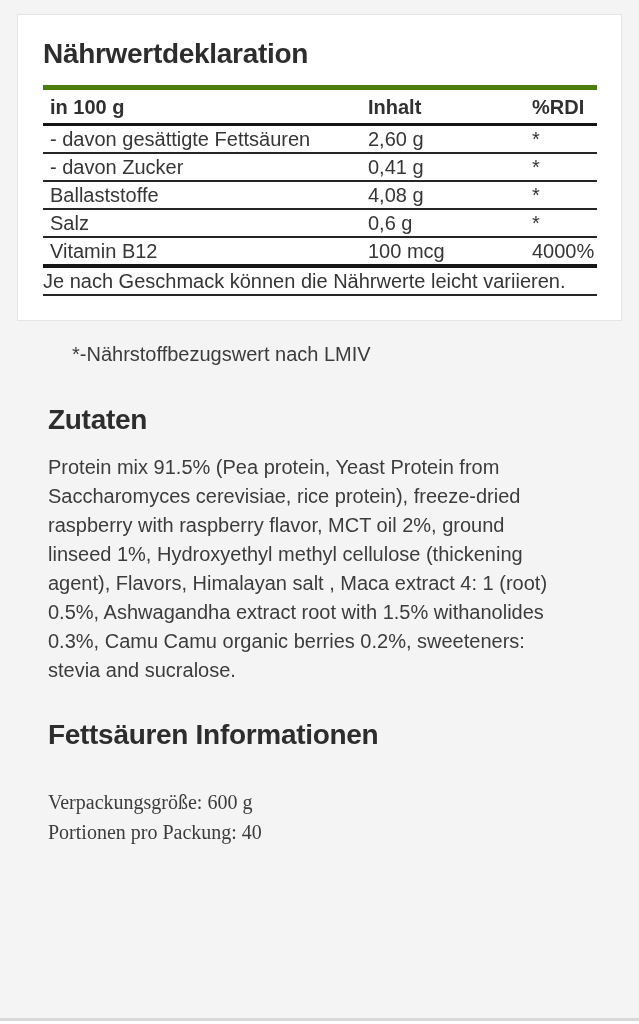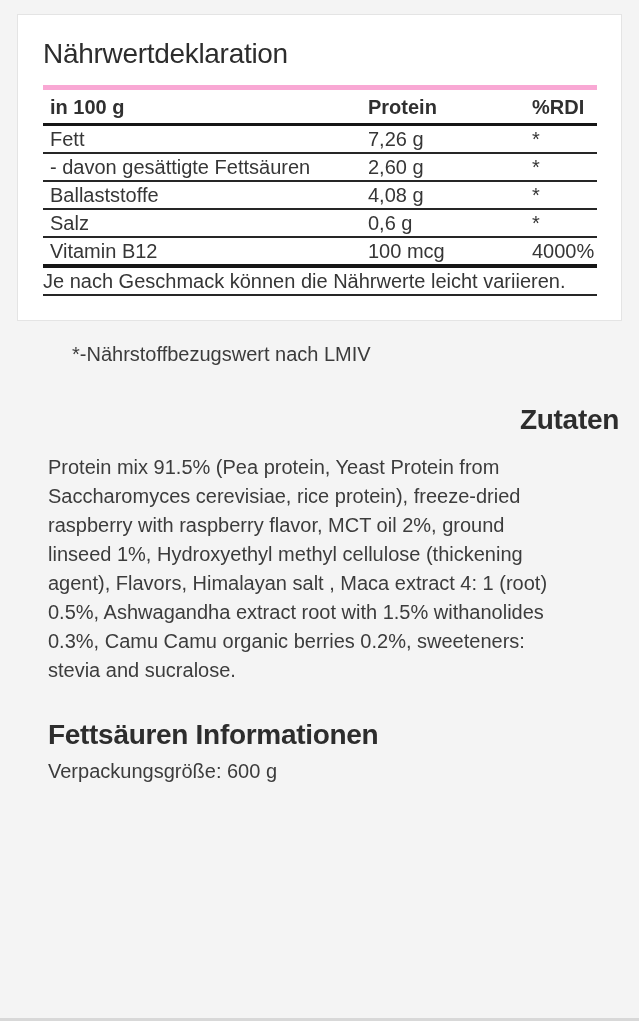--- a/index.html
+++ b/index.html
@@ -19,30 +19,30 @@
   
   .card {
     margin: 0 17px;
     background: #ffffff;
     border: 1px solid #e4e4e4;
     padding: 23px 24px 24px 25px;
   }
   .card-title {
     font-size: 28px;
     line-height: 32px;
-    font-weight: normal;
+    font-weight: bold;
     color: #2d2d2d;
     letter-spacing: -0.3px;
     margin-bottom: 15px;
   }
   table.nutri {
     width: 554px;
     border-collapse: collapse;
     table-layout: fixed;
-    border-top: 5px solid #f9a8d4;
+    border-top: 5px solid #4d7c0f;
     color: #363636;
   }
   col.c1 { width: 325px; }
   col.c2 { width: 164px; }
   col.c3 { width: 65px; }
   table.nutri th {
     text-align: left;
     font-size: 20px;
     font-weight: bold;
     line-height: 24px;
@@ -76,29 +76,29 @@
     line-height: 26px;
     margin-left: 24px;
   }
   .section-heading {
     font-size: 28px;
     line-height: 32px;
     font-weight: bold;
     color: #2d2d2d;
     letter-spacing: -0.3px;
   }
-  .heading-ingredients { margin-top: 37px; text-align: right; }
+  .heading-ingredients { margin-top: 37px; }
   .ingredients-text {
     margin-top: 17px;
     font-size: 20px;
     line-height: 29px;
     white-space: pre-line;
   }
   .heading-additional { margin-top: 34px; }
-  .info-list { margin-top: 5px; list-style: none; }
+  .info-list { margin-top: 36px; list-style: none; font-family: Liberation Serif, serif; }
   .info-list li {
     font-size: 20px;
     line-height: 30px;
   }
 </style>
 </head>
 <body>
 
 <div class="page">
 
@@ -107,33 +107,33 @@
 
     <table class="nutri">
       <colgroup>
           <col class="c1">
           <col class="c2">
           <col class="c3">
         </colgroup>
       <thead>
         <tr>
           <th>in 100 g</th>
-          <th class="h-amt">Protein</th>
+          <th class="h-amt">Inhalt</th>
           <th>%RDI</th>
         </tr>
       </thead>
       <tbody>
         <tr>
-          <td class="lbl">Fett</td>
-          <td class="amt">7,26 g</td>
+          <td class="lbl">- davon gesättigte Fettsäuren</td>
+          <td class="amt">2,60 g</td>
           <td>*</td>
         </tr>
         <tr>
-          <td class="lbl">- davon gesättigte Fettsäuren</td>
-          <td class="amt">2,60 g</td>
+          <td class="lbl">- davon Zucker</td>
+          <td class="amt">0,41 g</td>
           <td>*</td>
         </tr>
         <tr>
           <td class="lbl">Ballaststoffe</td>
           <td class="amt">4,08 g</td>
           <td>*</td>
         </tr>
         <tr>
           <td class="lbl">Salz</td>
           <td class="amt">0,6 g</td>
@@ -163,16 +163,17 @@
 raspberry with raspberry flavor, MCT oil 2%, ground
 linseed 1%, Hydroxyethyl methyl cellulose (thickening
 agent), Flavors, Himalayan salt , Maca extract 4: 1 (root)
 0.5%, Ashwagandha extract root with 1.5% withanolides
 0.3%, Camu Camu organic berries 0.2%, sweeteners:
 stevia and sucralose.</div>
 
     <div class="section-heading heading-additional">Fettsäuren Informationen</div>
     <ul class="info-list">
       <li>Verpackungsgröße: 600 g</li>
+      <li>Portionen pro Packung: 40</li>
     </ul>
   </div>
 
 </div>
 
 </body></html>

